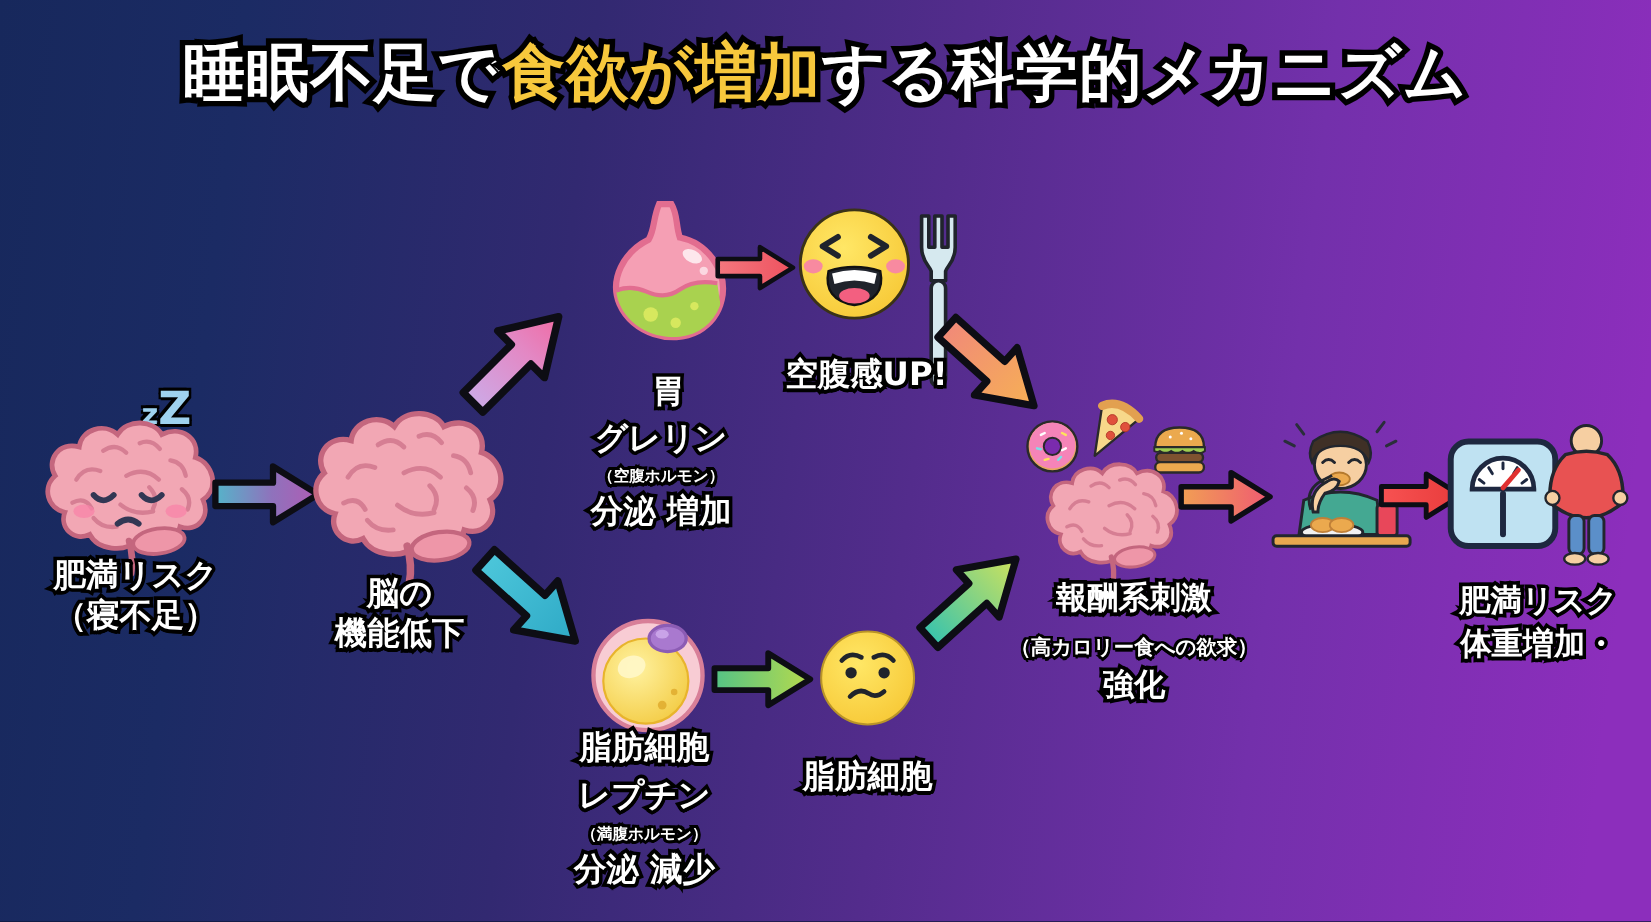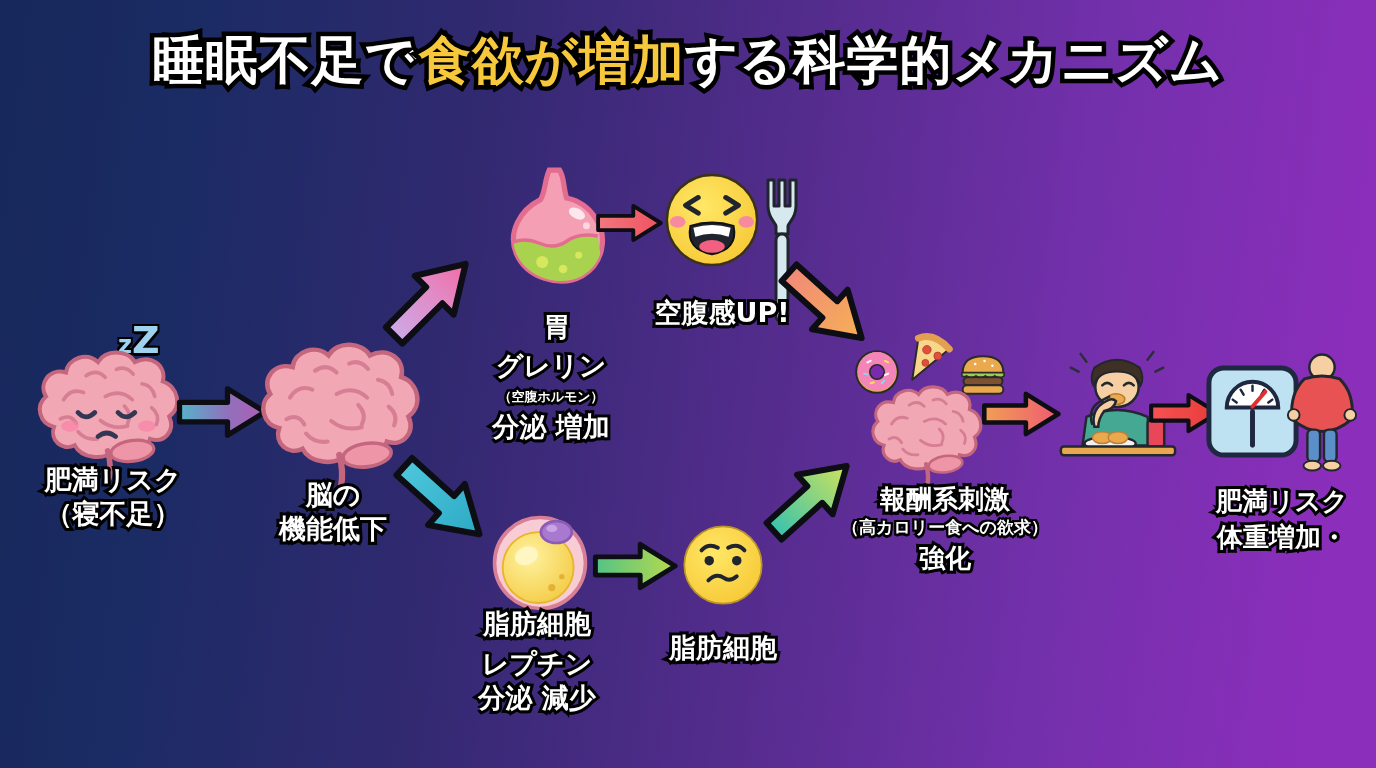--- a/index.html
+++ b/index.html
@@ -17,21 +17,21 @@
   }
   .title{
     left:0;top:26px;width:100%;text-align:center;
     font-size:52px;font-weight:900;letter-spacing:1px;
     -webkit-text-stroke:9px #000;
   }
   .title .hl{color:#f7c83c;}
   .cap{font-size:27px;line-height:34px;text-align:center;transform:translateX(-50%);}
   .cap-sm{font-size:13px;line-height:27px;font-family:Liberation Serif, serif;-webkit-text-stroke:5px #000;}
   .cap2{font-size:26px;line-height:36px;}
-  .cap2s{font-size:17px;line-height:25px;-webkit-text-stroke:4px #000;}
+  .cap2s{font-size:17px;line-height:25px;margin-top:13px;-webkit-text-stroke:4px #000;}
   .zz{left:118px;top:318px;transform:none;text-align:right;}
   .zz .z1{font-size:24px;color:#9fd2ee;-webkit-text-stroke:3px #142448;}
   .zz .z2{font-size:38px;color:#9fd2ee;-webkit-text-stroke:3px #142448;}
   svg{display:block;overflow:visible;}
   .arrow use{stroke:#0d0d14;stroke-width:7;stroke-linejoin:round;}
 </style>
 </head>
 <body>
 
 <div class="stage">
@@ -209,20 +209,21 @@
     <circle cx="68" cy="82" r="4" fill="#dfa92a" opacity=".8"></circle>
       <circle cx="79" cy="70" r="3" fill="#dfa92a" opacity=".8"></circle>
     <ellipse cx="73" cy="21" rx="17" ry="12" fill="#a979cf" stroke="#8c5cb4" stroke-width="3"></ellipse>
     <ellipse cx="68" cy="17" rx="6" ry="4" fill="#c9a3e8"></ellipse>
   </svg>
   <div class="abs ot cap" style="left:537px;top:607px">
     <div>脂肪細胞</div>
   </div>
   <div class="abs ot cap" style="left:537px;top:647px">
     <div>レプチン</div>
+    <div class="cap-sm">（満腹ホルモン）</div>
     <div>分泌 減少</div>
   </div>
 
   <svg class="abs arrow" style="left:594px;top:538px" width="84" height="56" viewBox="0 0 120 70">
       <use href="#arrow-poly" fill="url(#g6)"></use>
     </svg>
 
   <svg class="abs" style="left:680px;top:522px" width="86" height="86" viewBox="0 0 100 100">
     <circle cx="50" cy="50" r="45" fill="url(#rg-face)" stroke="#b99428" stroke-width="2"></circle>
     <g fill="none" stroke="#20242c" stroke-width="4.5" stroke-linecap="round">

